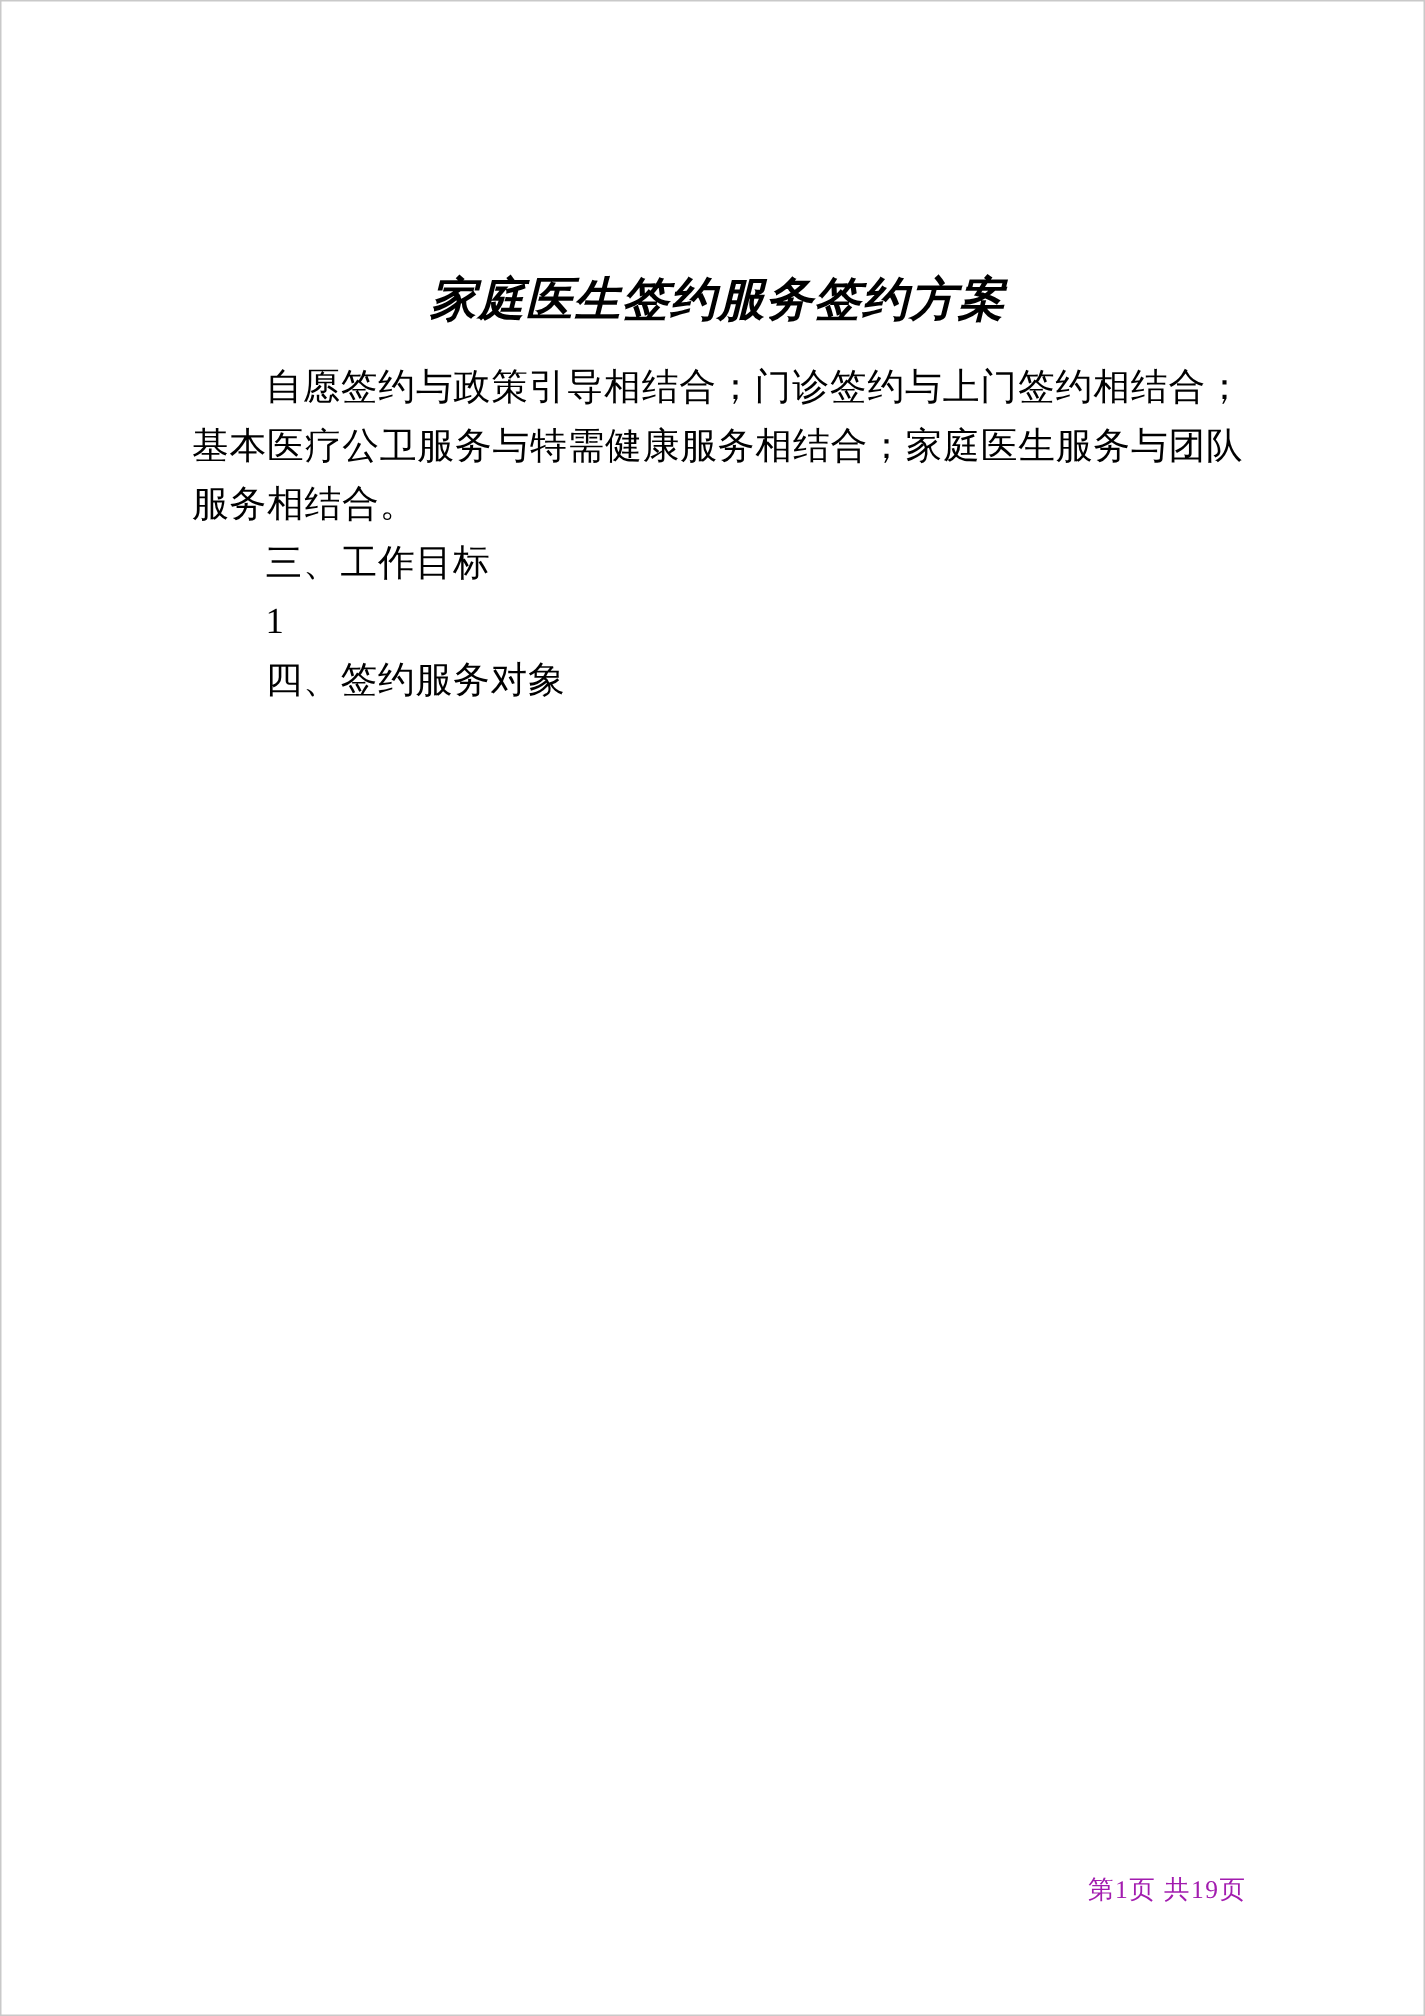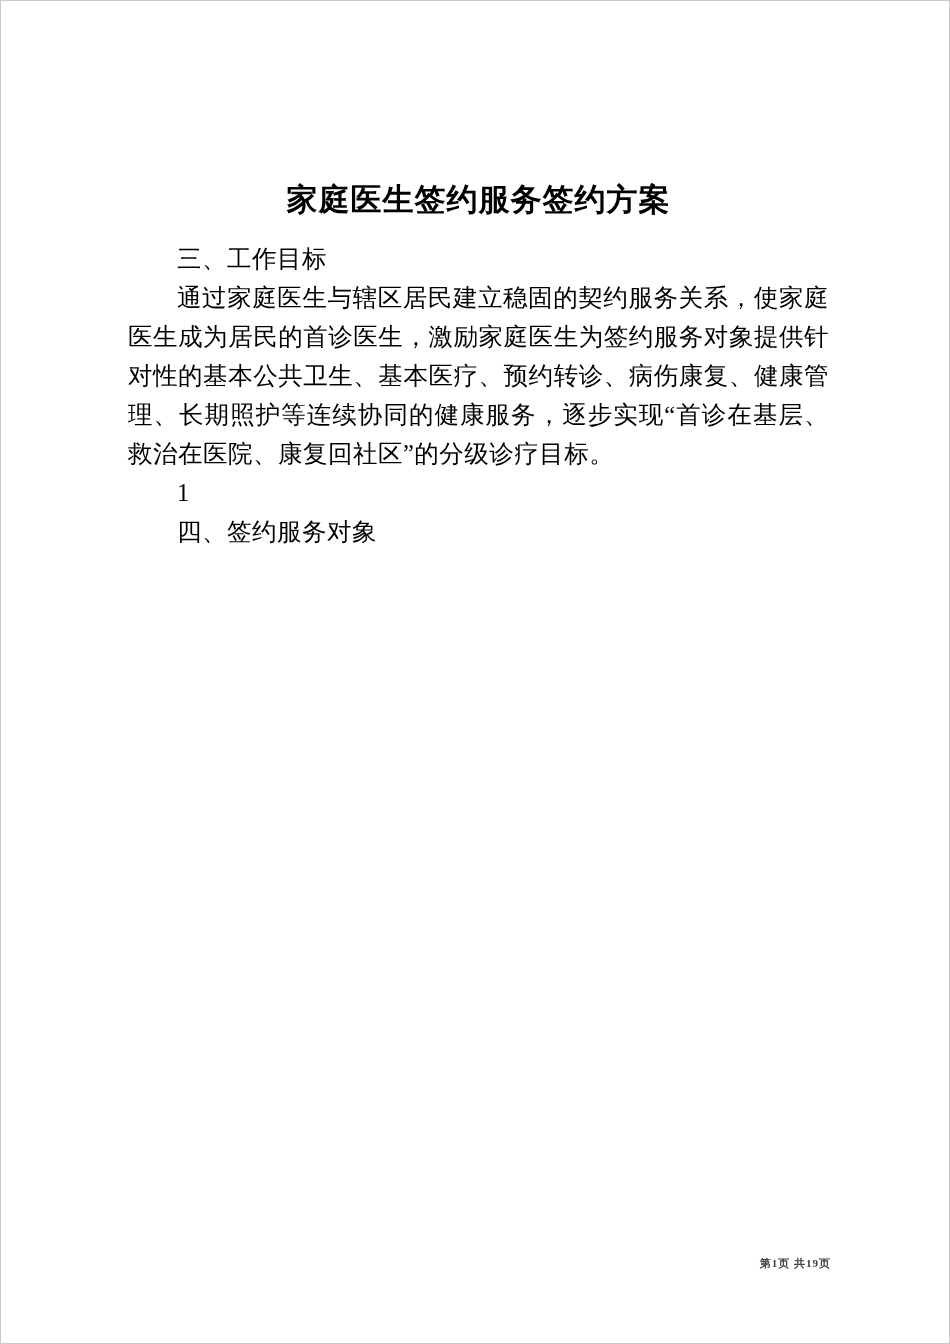--- a/index.html
+++ b/index.html
@@ -24,50 +24,50 @@
     top: 178px;
     left: 127px;
     right: 120px;
   }
   .doc-title {
     font-size: 31px;
     font-weight: bold;
     text-align: center;
     letter-spacing: 1px;
     margin: 0 0 18px 0;
+    font-style: italic;
   }
   .para {
     font-size: 24.5px;
     line-height: 39px;
     margin: 0;
     text-align: justify;
     text-indent: 2em;
     letter-spacing: 0.5px;
     word-break: break-all;
   }
   .para.number {
     text-indent: 2em;
   }
   .footer {
     position: absolute;
     right: 118px;
     bottom: 72px;
-    font-size: 11px;
+    font-size: 17px;
     letter-spacing: 1px;
-    color: #404040;
-    font-weight: bold;
+    color: #a21caf;
   }
 </style>
 </head>
 <body>
 
 <div class="page">
   <div class="content">
     <h1 class="doc-title">家庭医生签约服务签约方案</h1>
     <div id="paragraphs">
+        <p class="para body">自愿签约与政策引导相结合；门诊签约与上门签约相结合；基本医疗公卫服务与特需健康服务相结合；家庭医生服务与团队服务相结合。</p>
         <p class="para heading">三、工作目标</p>
-        <p class="para body">通过家庭医生与辖区居民建立稳固的契约服务关系，使家庭医生成为居民的首诊医生，激励家庭医生为签约服务对象提供针对性的基本公共卫生、基本医疗、预约转诊、病伤康复、健康管理、长期照护等连续协同的健康服务，逐步实现“首诊在基层、救治在医院、康复回社区”的分级诊疗目标。</p>
         <p class="para number">1</p>
         <p class="para heading">四、签约服务对象</p>
       </div>
   </div>
   <div class="footer">第1页  共19页</div>
 </div>
 
 </body></html>

